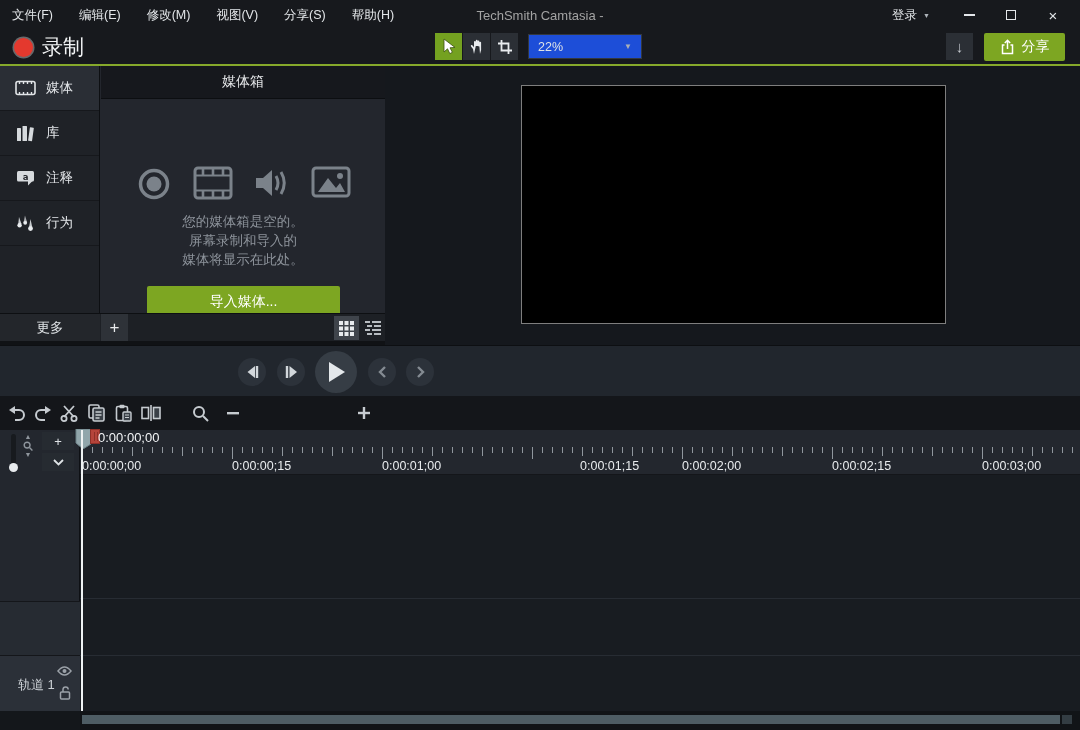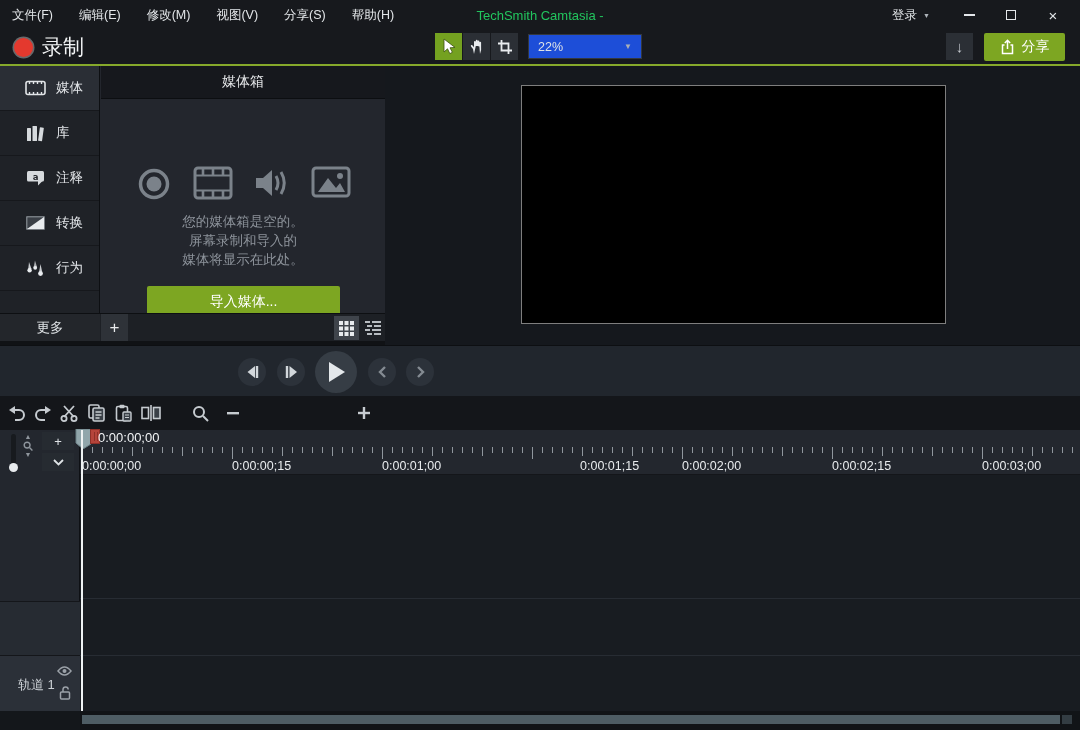--- a/index.html
+++ b/index.html
@@ -6,21 +6,21 @@
   html,body { width:1080px; height:730px; overflow:hidden; background:#15171b;
     font-family:"Liberation Sans","DejaVu Sans",sans-serif; color:#dfe3e6;
     -webkit-font-smoothing:antialiased; }
   .abs { position:absolute; }
   svg { display:block; }
 
   
   .titlebar { position:absolute; left:0; top:0; width:1080px; height:30px; background:#17191d; }
   .menus { position:absolute; left:12px; top:0; height:30px; display:flex; align-items:center; gap:26px; }
   .menu-item { font-size:12.5px; color:#e4e7ea; cursor:default; }
-  .win-title { position:absolute; left:0; right:0; top:0; height:30px; display:flex; align-items:center; justify-content:center; font-size:13px; color:#22c55e; pointer-events:none; }
+  .win-title { position:absolute; left:0; right:0; top:0; height:30px; display:flex; align-items:center; justify-content:center; font-size:13px; color:#a3a3a3; pointer-events:none; }
   .tb-right { position:absolute; right:10px; top:0; height:30px; display:flex; align-items:center; gap:8px; }
   .signin { display:flex; align-items:center; gap:6px; font-size:12.5px; color:#e4e7ea; margin-right:14px; }
   .signin .caret { font-size:7px; color:#aeb4ba; }
   .winbtn { width:34px; height:26px; display:flex; align-items:center; justify-content:center; color:#e4e7ea; font-size:15px; }
   .min-glyph { width:11px; height:1.5px; background:#e4e7ea; display:block; }
   .max-glyph { width:10px; height:10px; border:1.4px solid #e4e7ea; display:block; }
 
   
   .toolbar { position:absolute; left:0; top:30px; width:1080px; height:34px; background:#17191d; }
   .record-group { position:absolute; left:8px; top:3px; height:28px; display:flex; align-items:center; gap:9px; padding:0 6px; }
@@ -31,21 +31,21 @@
   .toolbtn.sel { background:#74a120; }
   .zoom-select { position:absolute; left:528px; top:4px; width:114px; height:25px; background:#1d4ed8; border:1px solid #33383e; display:flex; align-items:center; font-size:12.5px; color:#dfe3e6; padding:0 9px; }
   .zoom-select .dd-caret { margin-left:auto; font-size:8px; color:#aab0b6; }
   .dl-btn { position:absolute; left:946px; top:3px; width:27px; height:27px; background:#2b2f35; display:flex; align-items:center; justify-content:center; color:#c3c8cd; font-size:15px; font-weight:bold; }
   .share-btn { position:absolute; left:984px; top:3px; width:81px; height:28px; background:#7da622; border-radius:2px; display:flex; align-items:center; justify-content:center; gap:7px; color:#fff; font-size:14px; }
   .accent-line { position:absolute; left:0; top:64px; width:1080px; height:2px; background:#86a92b; }
 
   
   .left-panel { position:absolute; left:0; top:66px; width:385px; height:279px; background:#23262d; }
   .sidebar { position:absolute; left:0; top:0; width:100px; height:247px; background:#1f2227; border-right:1px solid #0d0f12; }
-  .side-item { height:45px; display:flex; align-items:center; gap:10px; padding-left:24px; border-bottom:1px solid #16181c;text-align:right; }
+  .side-item { height:45px; display:flex; align-items:center; gap:10px; padding-left:14px; border-bottom:1px solid #16181c;text-align:right; }
   .side-item.sel { background:#2a2e35; }
   .side-label { font-size:13.5px; color:#e2e5e8; }
   .side-icon { width:22px; display:flex; justify-content:center; }
   .bin-header { position:absolute; left:101px; top:0; width:284px; height:33px; background:#16181d; border-bottom:1px solid #0c0e11; display:flex; align-items:center; justify-content:center; font-size:14px; color:#e8eaec; }
   .bin-body { position:absolute; left:101px; top:34px; width:284px; height:263px; background:#23262d; }
   .bin-icons { position:absolute; left:0; top:98px; width:284px; display:flex; justify-content:center; gap:21px; top:66px; }
   .bin-text { position:absolute; left:0; top:112px; width:284px; text-align:center; font-size:13.5px; line-height:19px; color:#8d939b; }
   .import-btn { position:absolute; left:46px; top:186px; width:193px; height:31px; background:#7da622; border-radius:2px; display:flex; align-items:center; justify-content:center; font-size:14px; color:#fff; }
   .panel-bottom { position:absolute; left:0; top:247px; width:385px; height:28px; background:#1d2025; border-top:1px solid #0d0f12; }
   .more-cell { position:absolute; left:0; top:0; width:100px; height:28px; background:#23262b; display:flex; align-items:center; justify-content:center; font-size:13.5px; color:#dfe3e6; }
@@ -201,29 +201,20 @@
     </div>
     <div class="side-item">
       <span class="side-icon">
         <svg width="19" height="16" viewBox="0 0 19 16">
             <rect x="1" y="1" width="17" height="10.5" rx="1.5" fill="#d6dadd"></rect>
             <polygon points="12,11 12,15.5 16.5,11" fill="#d6dadd"></polygon>
             <text x="9.5" y="9.5" font-size="8.5" font-weight="bold" fill="#24272c" text-anchor="middle" font-family="'DejaVu Sans',sans-serif">a</text>
           </svg>
       </span>
       <span class="side-label">注释</span>
-    </div>
-    <div class="side-item">
-      <span class="side-icon">
-        <svg width="19" height="14" viewBox="0 0 19 14">
-            <rect x="0.8" y="0.8" width="17.4" height="12.4" fill="#3a3f46" stroke="#9aa0a6" stroke-width="1"></rect>
-            <polygon points="1,13 18,1 18,13" fill="#e8ebee"></polygon>
-          </svg>
-      </span>
-      <span class="side-label">转换</span>
     </div>
     <div class="side-item">
       <span class="side-icon">
         <svg width="18" height="17" viewBox="0 0 18 17" fill="#e8ebee">
             <path d="M3 2 L5.5 9 L2.2 9.6 Z" opacity=".85"></path>
             <circle cx="3.6" cy="10.2" r="2.2"></circle>
             <path d="M9 0.5 L11 7 L7.6 7.4 Z" opacity=".7"></path>
             <circle cx="9.2" cy="7.8" r="1.9"></circle>
             <path d="M14.5 4 L16.3 12.5 L12.9 12.9 Z" opacity=".85"></path>
             <circle cx="14.5" cy="13.6" r="2.4"></circle>

